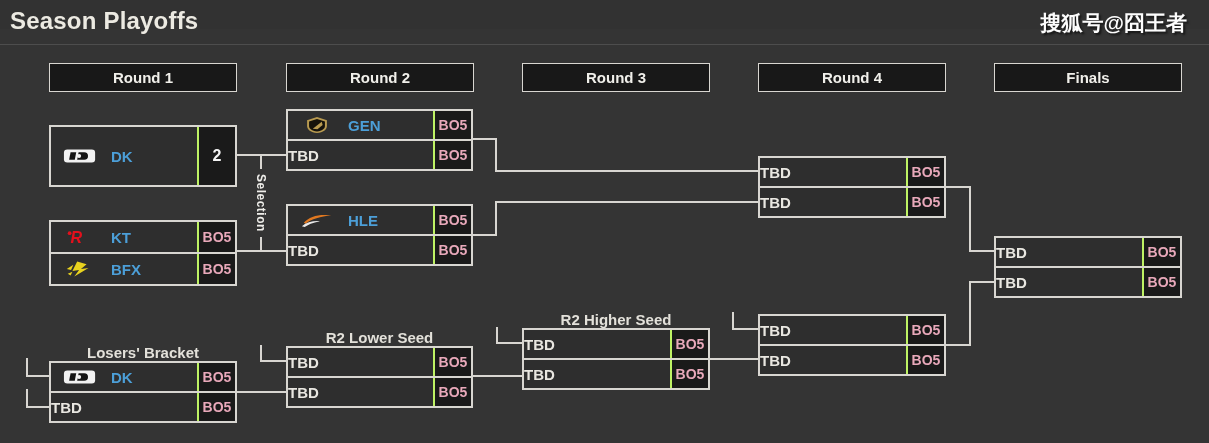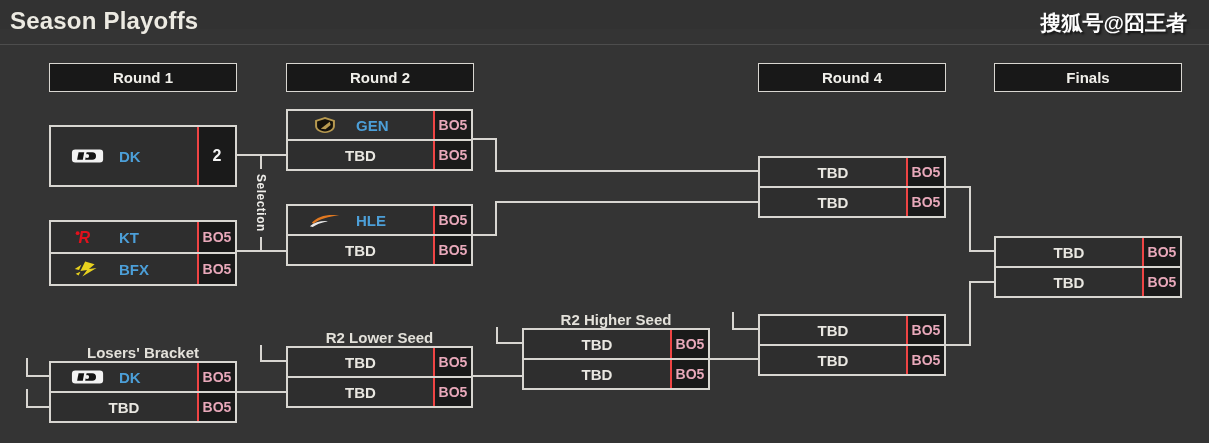--- a/index.html
+++ b/index.html
@@ -30,27 +30,27 @@
   .match{
     position:absolute;box-sizing:border-box;border:2px solid #d8d6d1;background:#2e2e2e;
     display:flex;flex-direction:column;
   }
   .mrow{display:flex;flex:1;min-height:0;}
   .mrow + .mrow{border-top:2px solid #d8d6d1;}
   .namecell{
     flex:1;display:flex;align-items:center;position:relative;
     font-size:15px;font-weight:bold;color:#4c9fd8;min-width:0;
   }
-  .namecell.named{padding-left:20px;}
+  .namecell.named{padding-left:12px;}
   .namecell.named .tname{margin-left:14px;}
-  .namecell.tbd{justify-content:center;color:#e9e7e1;}
+  .namecell.tbd{justify-content:flex-start;color:#e9e7e1;}
   .logo{width:34px;height:18px;display:inline-flex;align-items:center;}
   .logo svg{width:34px;height:18px;}
   .scorecell{
-    width:36px;flex:0 0 36px;border-left:2px solid #ef4444;background:#1a1a1a;
+    width:36px;flex:0 0 36px;border-left:2px solid #bef264;background:#1a1a1a;
     display:flex;align-items:center;justify-content:center;
     font-size:14px;font-weight:bold;color:#e8a8ba;
   }
   .scorecell.num{font-size:16px;color:#f5f5f5;}
   
   .blabel{
     position:absolute;text-align:center;font-size:15px;font-weight:bold;color:#e3e1da;
   }
   
   .ln{position:absolute;background:#d8d6d1;}
@@ -106,20 +106,23 @@
     <div class="watermark">搜狐号@囧王者</div>
     <div class="rule"></div>
   </div>
 
   <div class="round-header" style="left:49px">
       <span>Round 1</span>
     </div>
   <div class="round-header" style="left:286px">
       <span>Round 2</span>
     </div>
+  <div class="round-header" style="left:522px">
+      <span>Round 3</span>
+    </div>
   <div class="round-header" style="left:758px">
       <span>Round 4</span>
     </div>
   <div class="round-header" style="left:994px">
       <span>Finals</span>
     </div>
 
   <div class="ln" style="left:237px;top:154px;width:49px;height:2px"></div>
   <div class="ln" style="left:237px;top:250px;width:49px;height:2px"></div>
   <div class="ln" style="left:260px;top:154px;width:2px;height:98px"></div>

